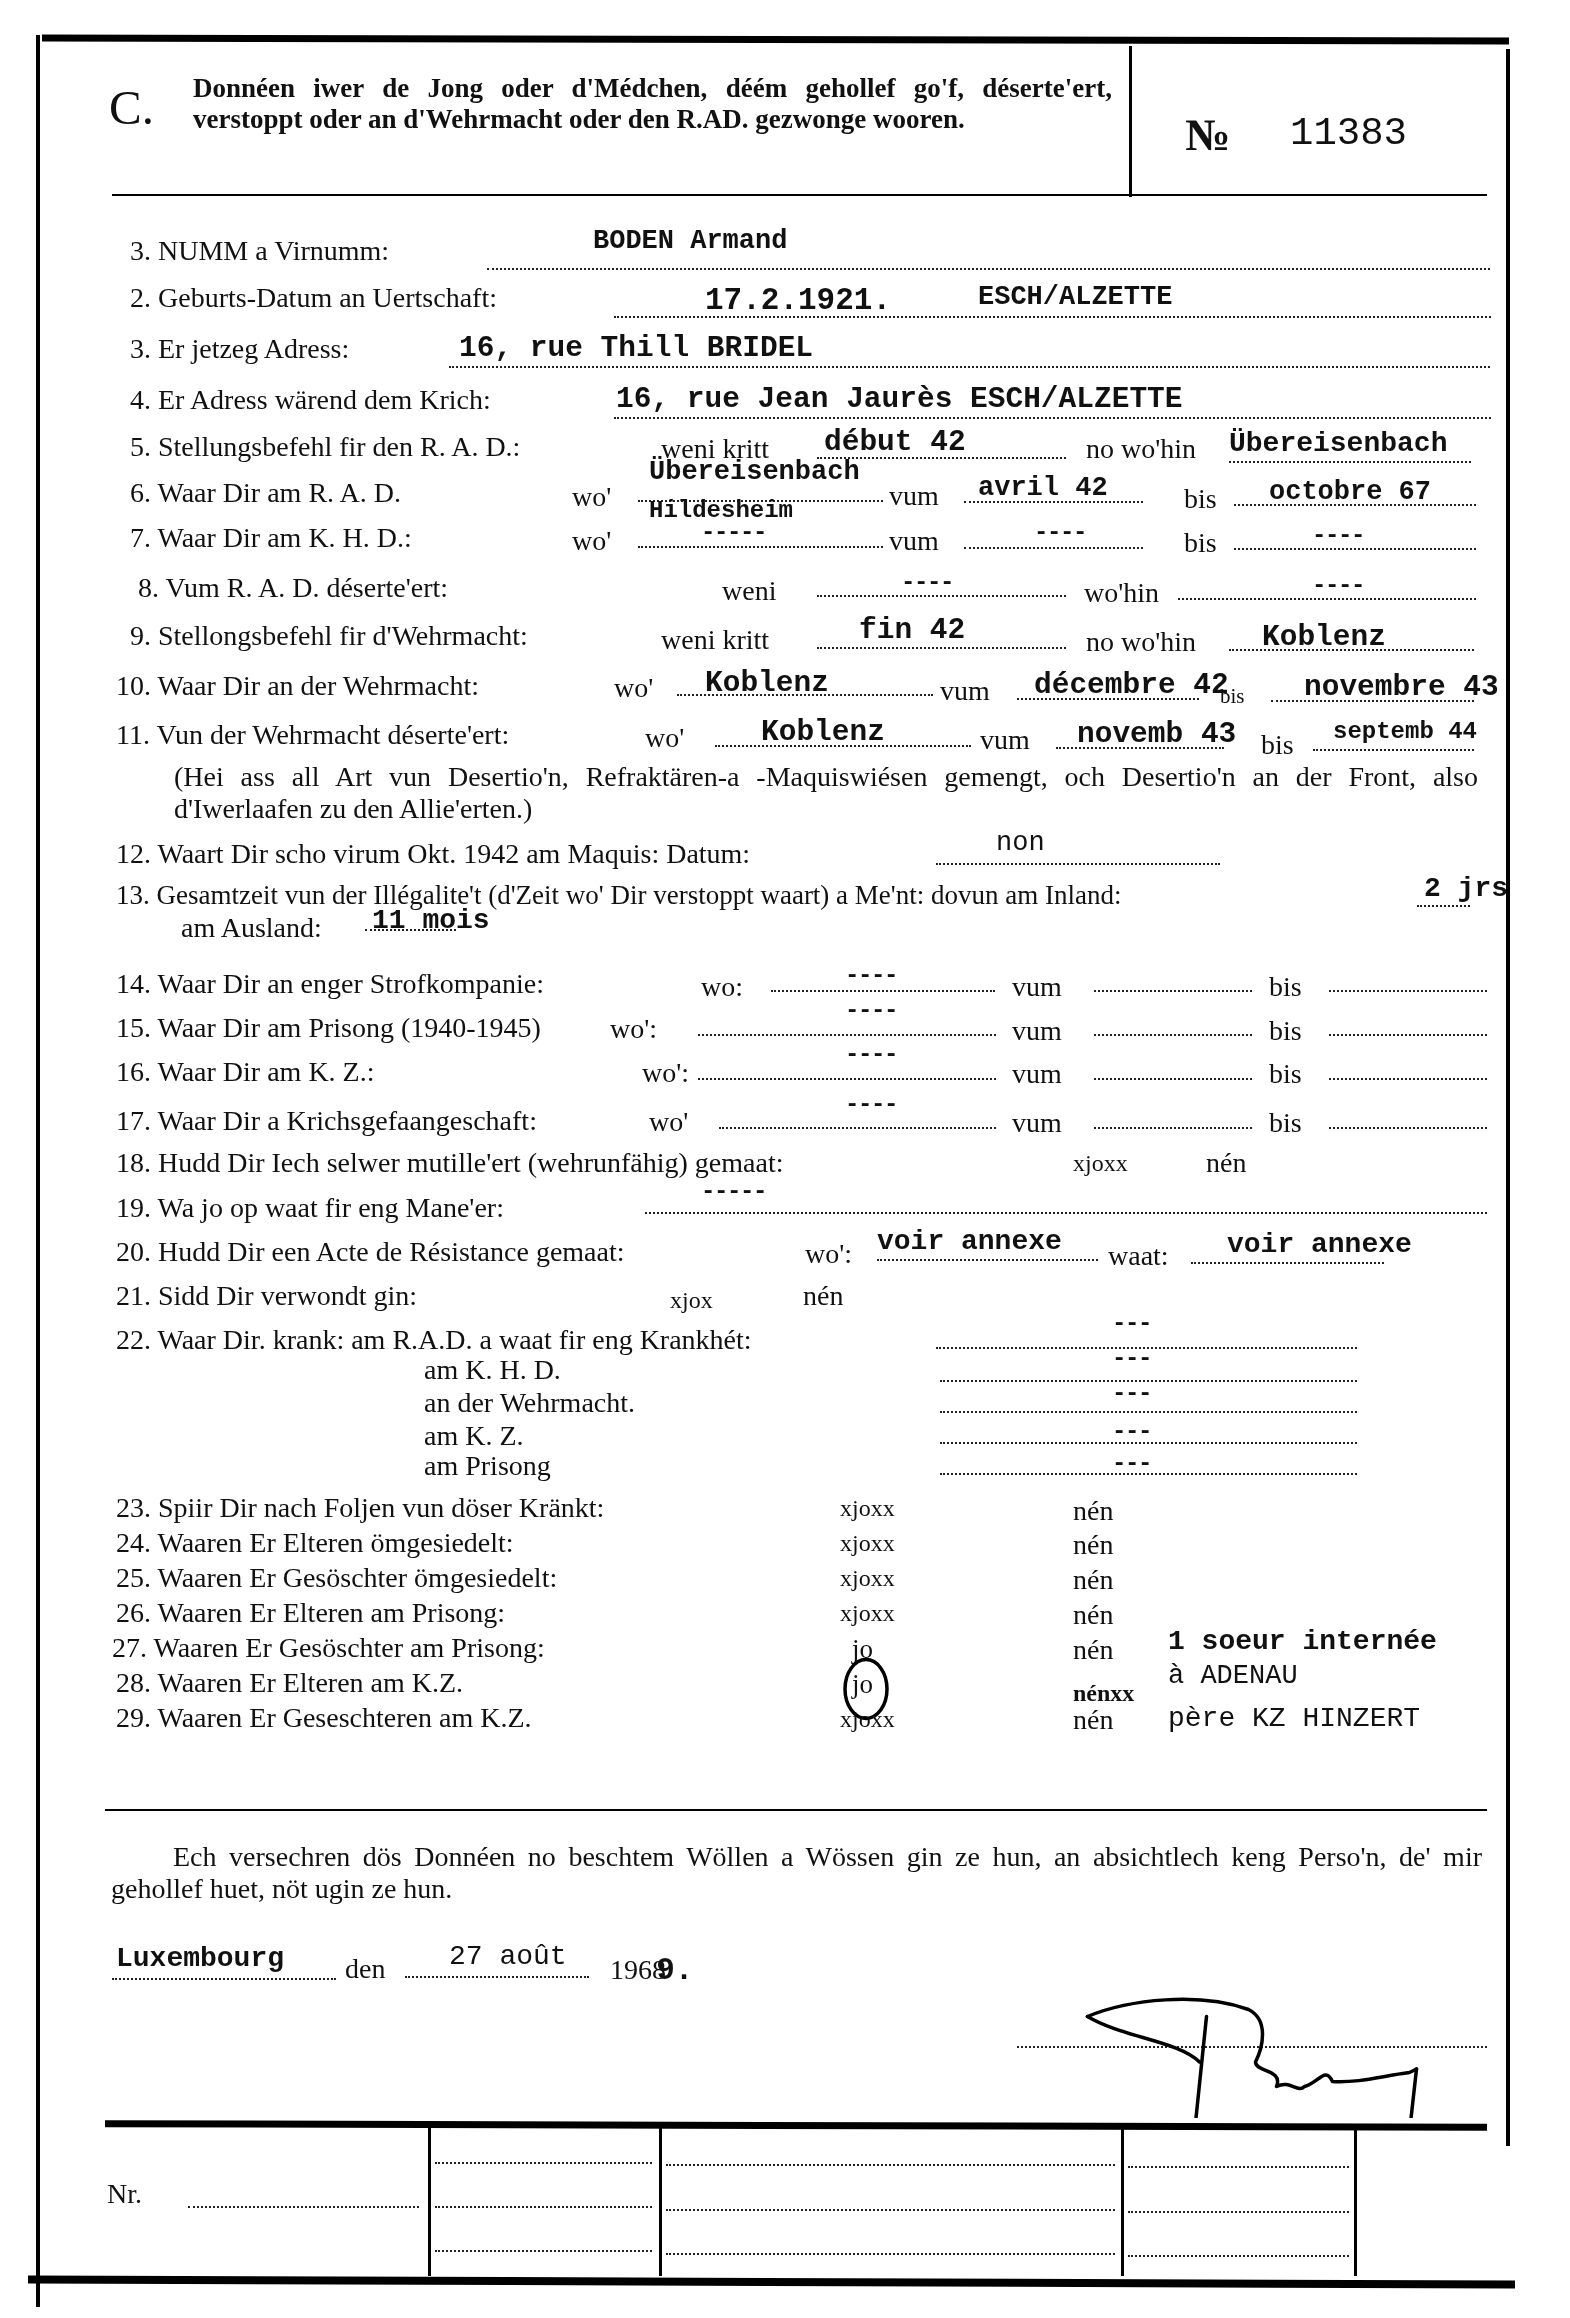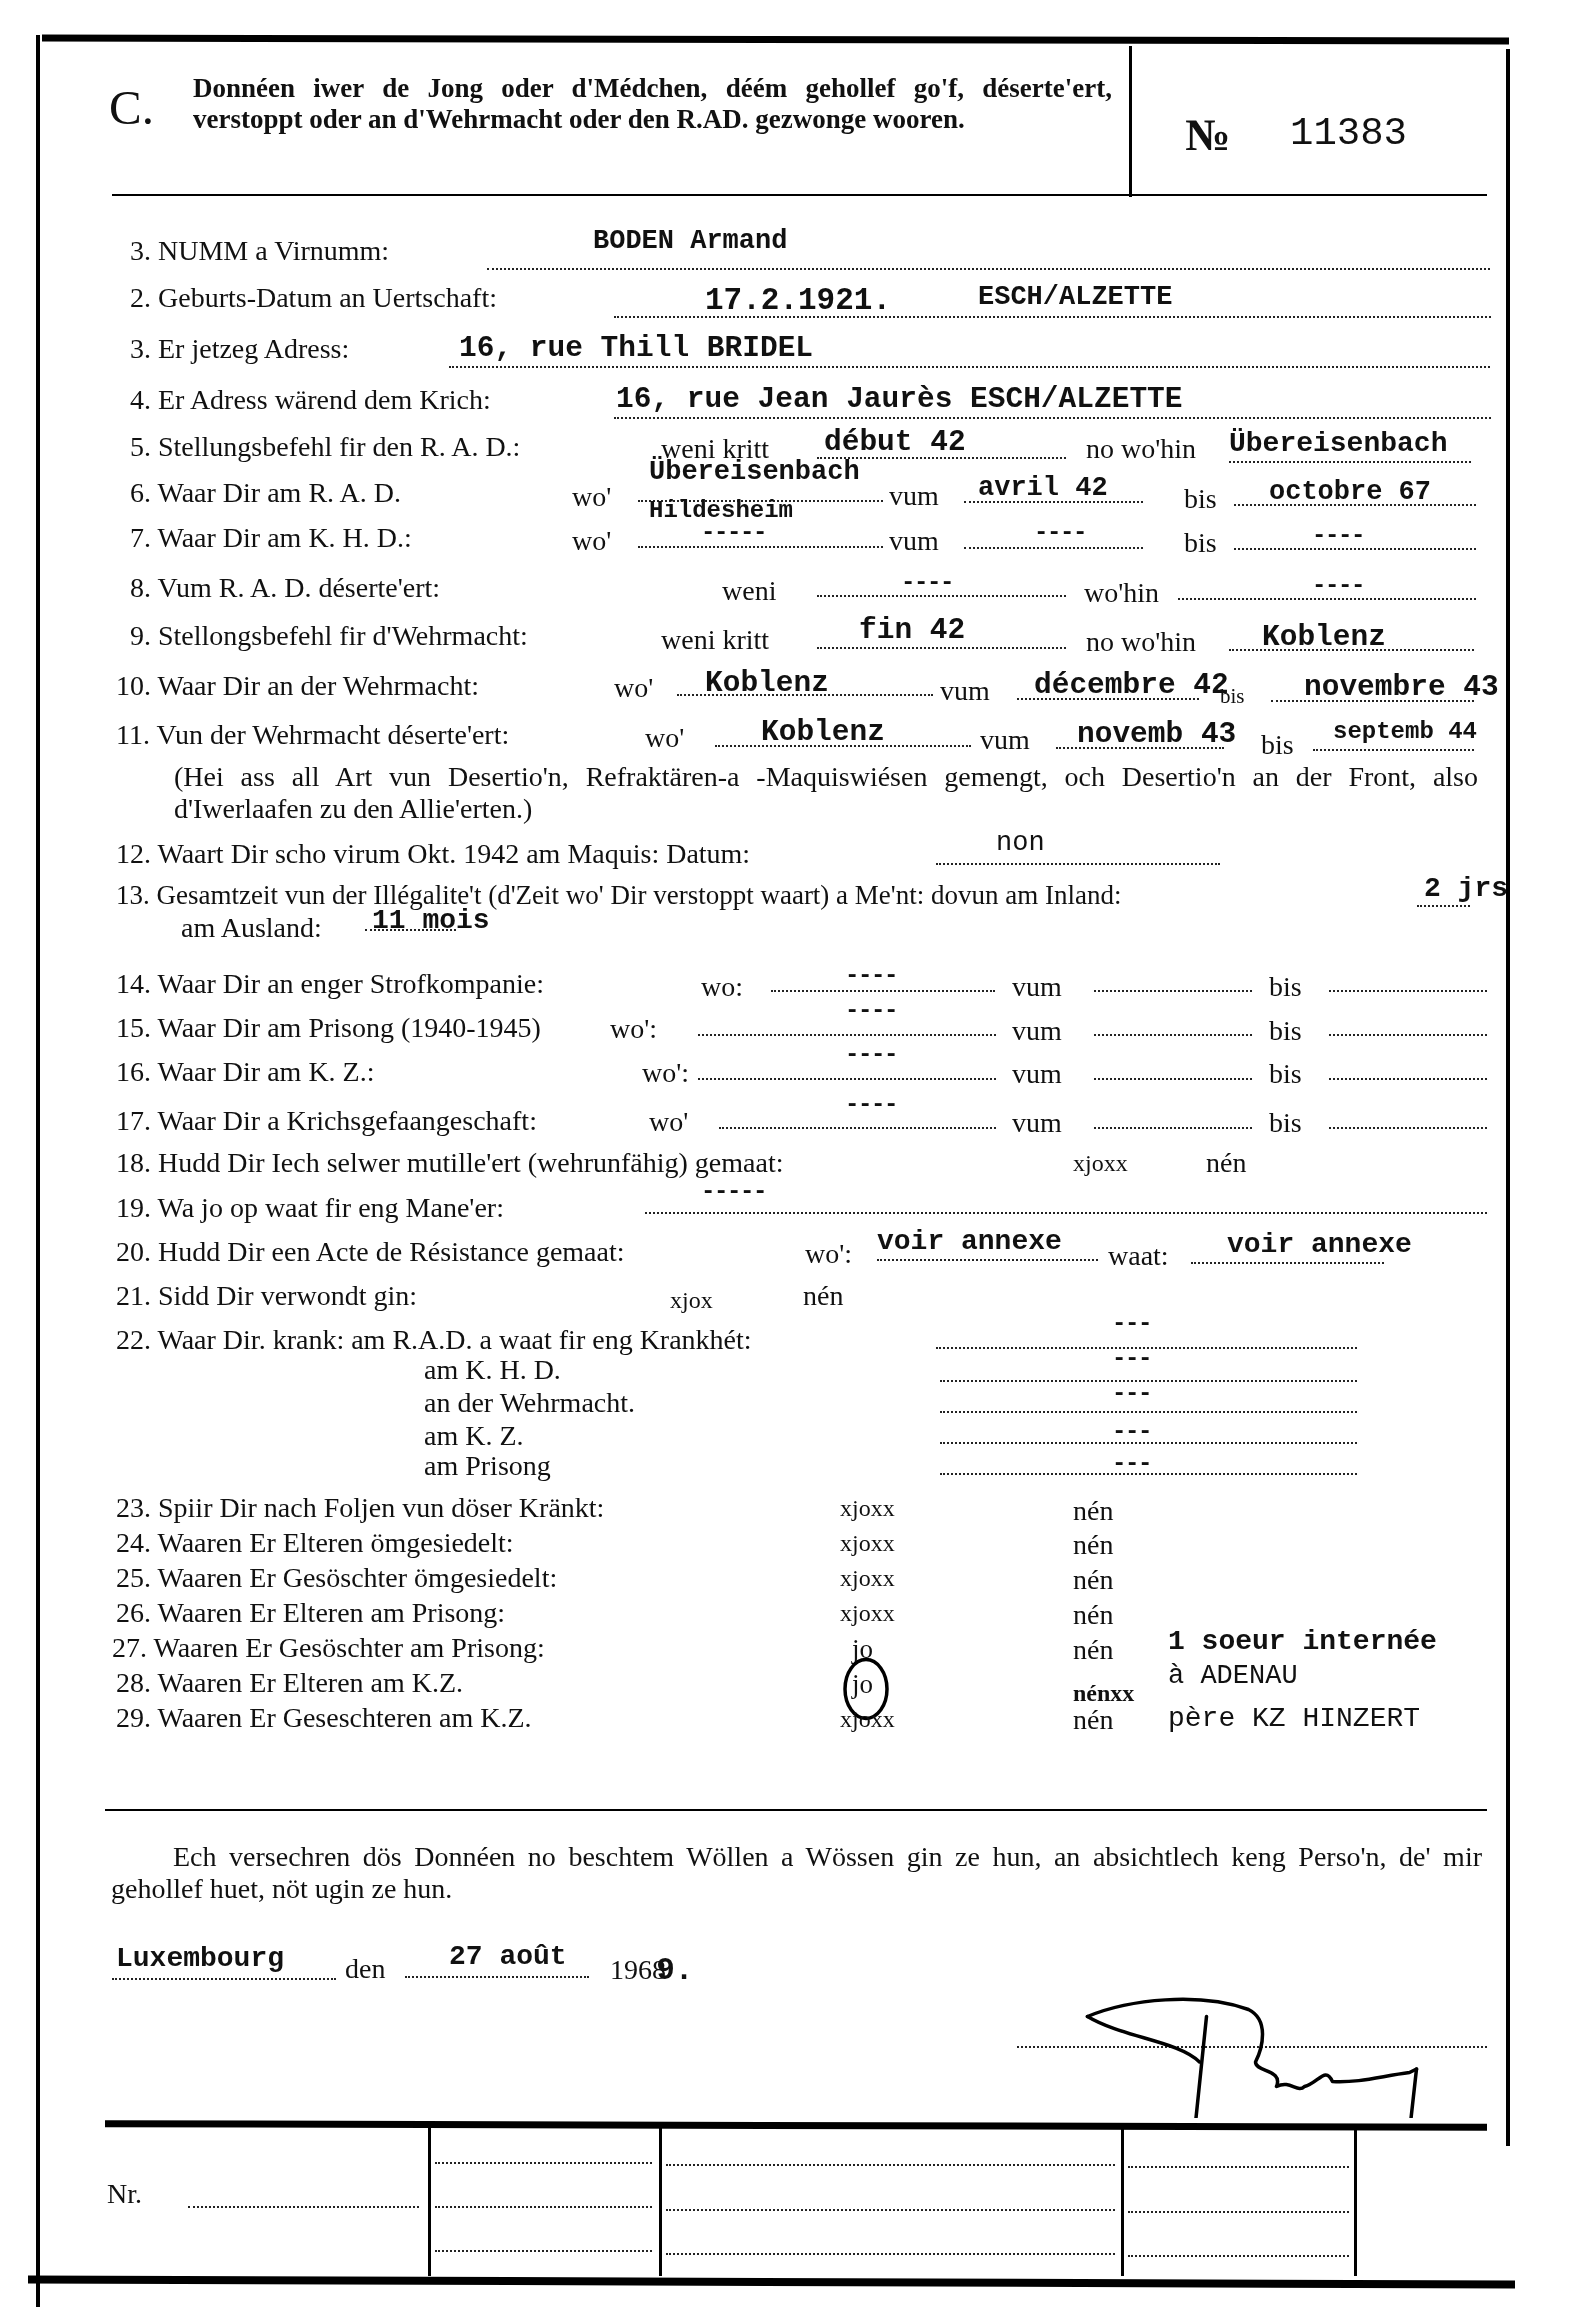--- a/index.html
+++ b/index.html
@@ -85,21 +85,21 @@
 <div class="abs serif lbl" style="left:572px;top:525px">wo'</div>
 <div class="dots" style="left:638px;top:546px;width:245px"></div>
 <div class="abs mono dash" style="left:701px;top:519px">-----</div>
 <div class="abs serif lbl" style="left:889px;top:525px">vum</div>
 <div class="dots" style="left:964px;top:547px;width:179px"></div>
 <div class="abs mono dash" style="left:1034px;top:519px">----</div>
 <div class="abs serif lbl" style="left:1184px;top:527px">bis</div>
 <div class="dots" style="left:1234px;top:548px;width:242px"></div>
 <div class="abs mono dash" style="left:1312px;top:522px">----</div>
 
-<div class="abs serif lbl" style="left:130px;top:572px">8. Vum R. A. D. déserte'ert:</div>
+<div class="abs serif lbl" style="left:138px;top:572px">8. Vum R. A. D. déserte'ert:</div>
 <div class="abs serif lbl" style="left:722px;top:575px">weni</div>
 <div class="dots" style="left:817px;top:595px;width:249px"></div>
 <div class="abs mono dash" style="left:901px;top:569px">----</div>
 <div class="abs serif lbl" style="left:1084px;top:577px">wo'hin</div>
 <div class="dots" style="left:1178px;top:598px;width:298px"></div>
 <div class="abs mono dash" style="left:1312px;top:572px">----</div>
 
 <div class="abs serif lbl" style="left:130px;top:620px">9. Stellongsbefehl fir d'Wehrmacht:</div>
 <div class="abs serif lbl" style="left:661px;top:624px">weni kritt</div>
 <div class="dots" style="left:817px;top:647px;width:249px"></div>
@@ -249,21 +249,21 @@
 <div class="abs mono typed" style="left:1168px;top:1703px;font-size:28px;font-weight:normal">père KZ HINZERT</div>
 
 <div class="sec-line"></div>
 
 <div class="abs serif" style="left:111px;top:1841px;width:1371px;font-size:28px;line-height:32px;text-align:justify;text-indent:62px">Ech versechren dös Donnéen no beschtem Wöllen a Wössen gin ze hun, an absichtlech keng Perso'n, de' mir gehollef huet, nöt ugin ze hun.</div>
 
 <div class="abs mono typed" style="left:116px;top:1943px;font-size:28px">Luxembourg</div>
 <div class="dots" style="left:112px;top:1978px;width:224px"></div>
 <div class="abs serif lbl" style="left:345px;top:1953px">den</div>
 <div class="dots" style="left:405px;top:1976px;width:184px"></div>
-<div class="abs mono typed" style="left:449px;top:1941px;font-size:28px;font-weight:bold">27 août</div>
+<div class="abs mono typed" style="left:449px;top:1941px;font-size:28px;font-weight:normal">27 août</div>
 <div class="abs serif lbl" style="left:610px;top:1953px"><span>196</span><span>8</span><span class="mono" style="font-size:31px;margin-left:-9.8px">9.</span></div>
 
 <div class="dots" style="left:1017px;top:2046px;width:470px"></div>
 <svg class="abs signature" viewBox="0 0 620 200">
   <path class="ink" d="M100,55 C160,30 260,20 330,45 C360,60 350,100 340,120 C340,135 380,130 370,155 C390,145 400,165 410,155 C430,150 440,125 450,148 C490,150 520,140 560,135 L570,130"></path>
   <path class="ink" d="M100,55 C150,85 230,90 260,120"></path>
   <path class="ink" d="M270,55 L255,200" stroke-width="4"></path>
   <path class="ink" d="M570,130 L560,220" stroke-width="4"></path>
 </svg>
 

